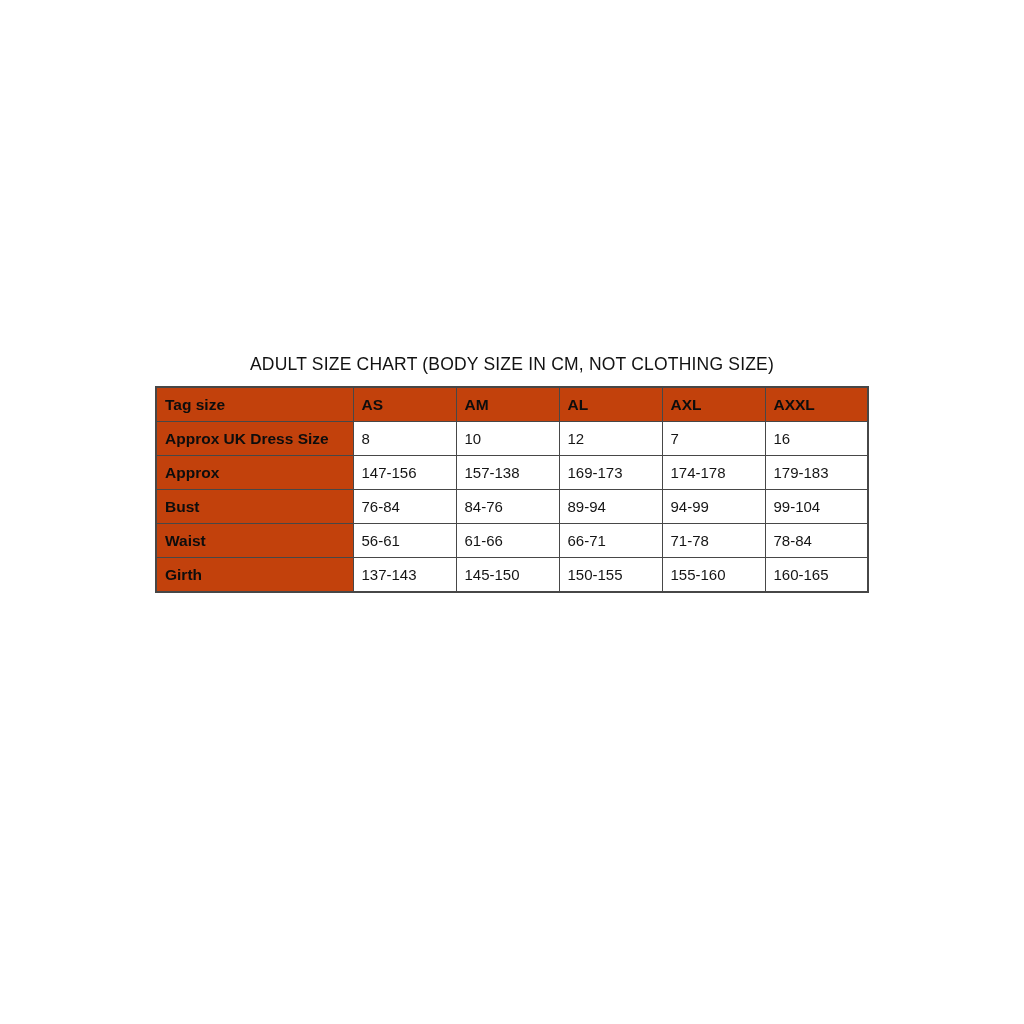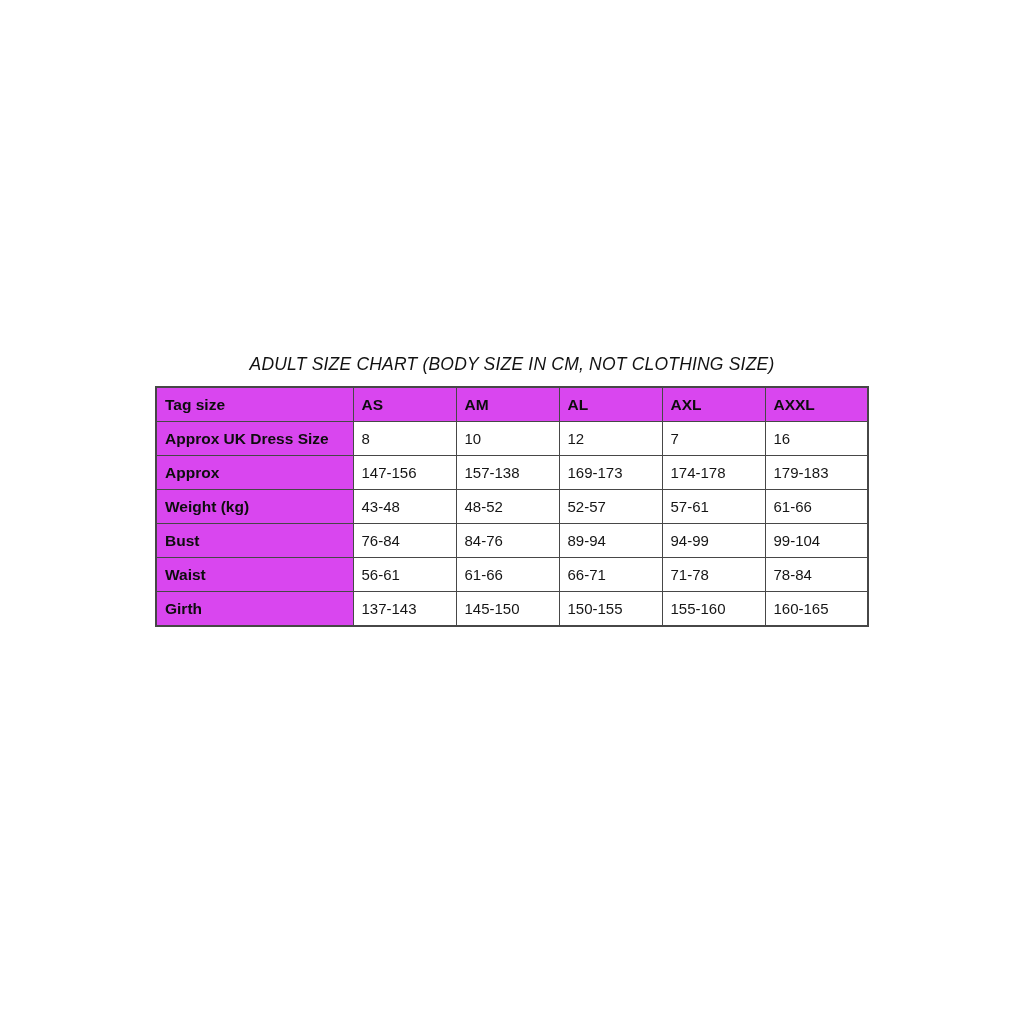--- a/index.html
+++ b/index.html
@@ -21,21 +21,20 @@
   .chart-title {
     position: absolute;
     top: 354px;
     left: 0;
     width: 1024px;
     text-align: center;
     font-size: 17.5px;
     font-weight: 400;
     letter-spacing: 0.2px;
     color: #121212;
-    font-style: italic;
   }
   table.size-chart {
     position: absolute;
     left: 155px;
     top: 386px;
     width: 712px;
     border-collapse: collapse;
     table-layout: fixed;
     border: 2px solid #474747;
     background: #ffffff;
@@ -45,21 +44,21 @@
     border: 1px solid #474747;
     height: 33px;
     padding: 0 8px;
     font-size: 15px;
     text-align: left;
     vertical-align: middle;
     overflow: hidden;
     white-space: nowrap;
   }
   table.size-chart th {
-    background: #d946ef;
+    background: #c2410c;
     font-weight: 700;
     font-size: 15.5px;
     color: #0d0d0d;
   }
   table.size-chart td {
     background: #ffffff;
     font-weight: 400;
     color: #151515;
   }
   col.label-col { width: 197px; }
@@ -102,28 +101,20 @@
 
       <tr>
         <th>Approx</th>
         <td>147-156</td>
         <td>157-138</td>
         <td>169-173</td>
         <td>174-178</td>
         <td>179-183</td>
       </tr>
 
-      <tr>
-        <th>Weight (kg)</th>
-        <td>43-48</td>
-        <td>48-52</td>
-        <td>52-57</td>
-        <td>57-61</td>
-        <td>61-66</td>
-      </tr>
 
       <tr>
         <th>Bust</th>
         <td>76-84</td>
         <td>84-76</td>
         <td>89-94</td>
         <td>94-99</td>
         <td>99-104</td>
       </tr>
 

